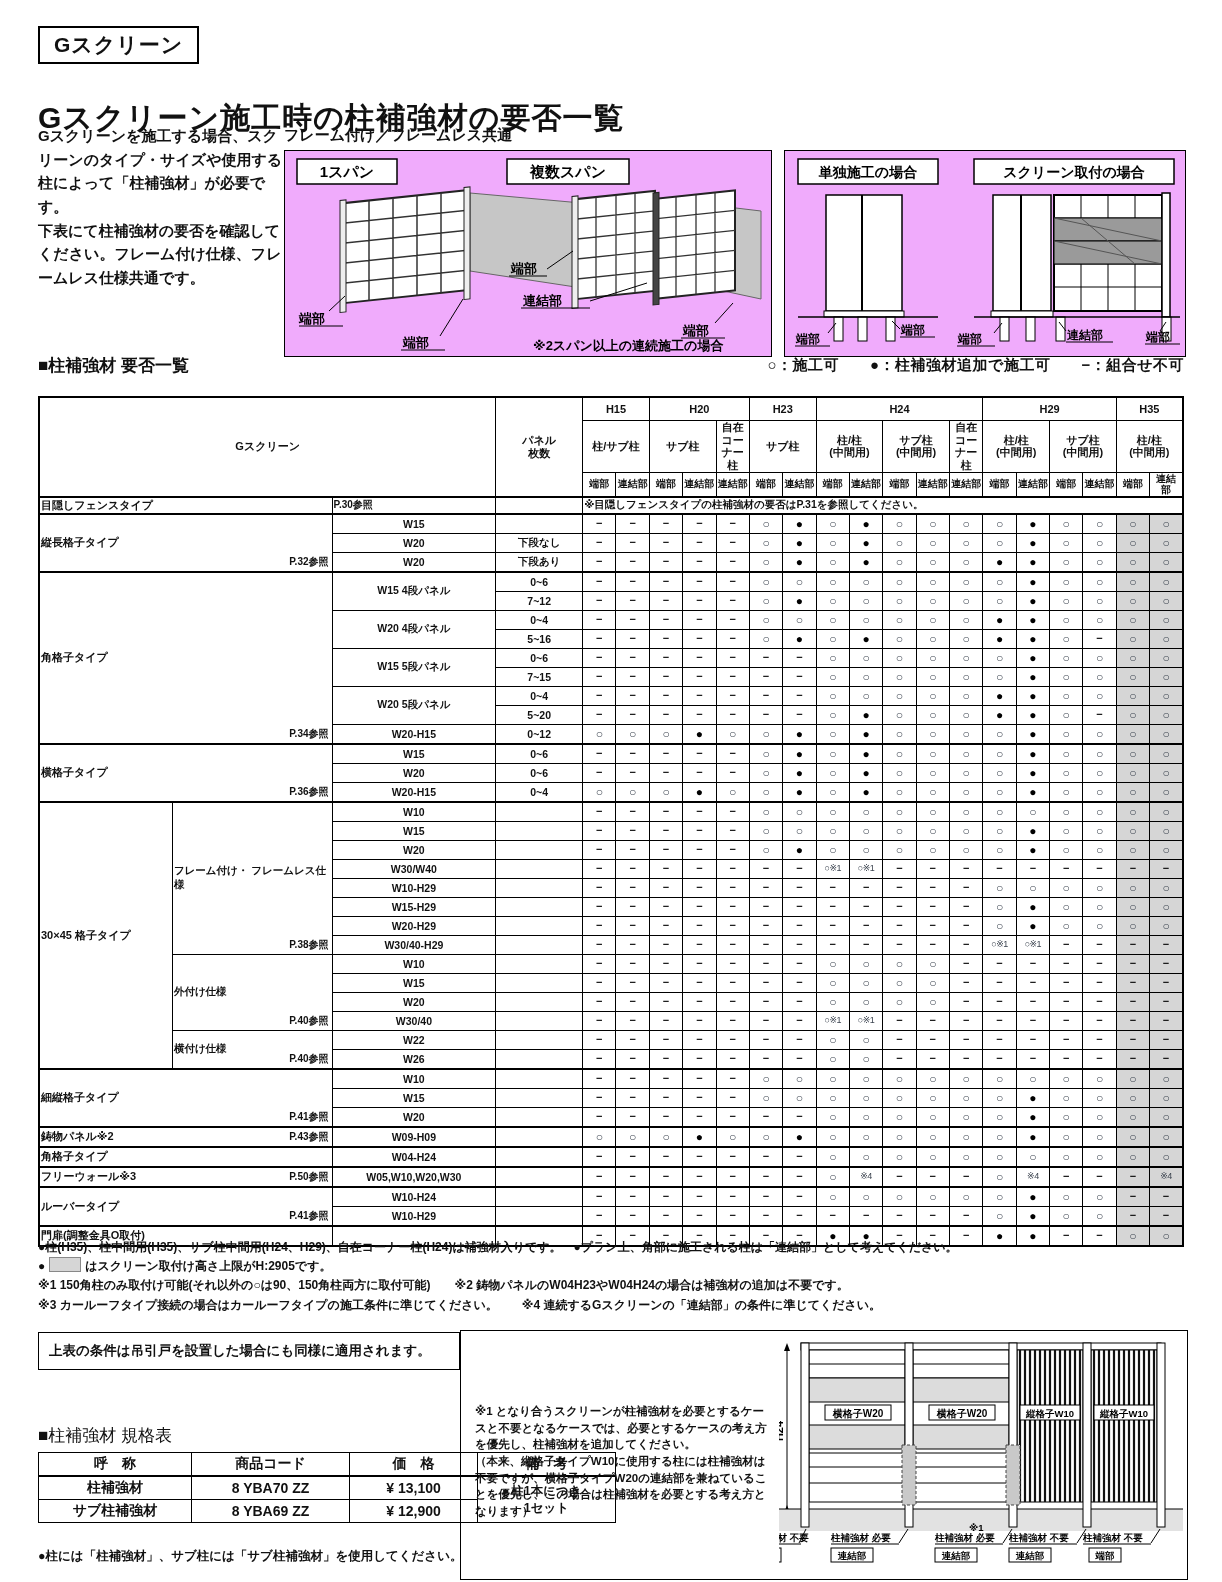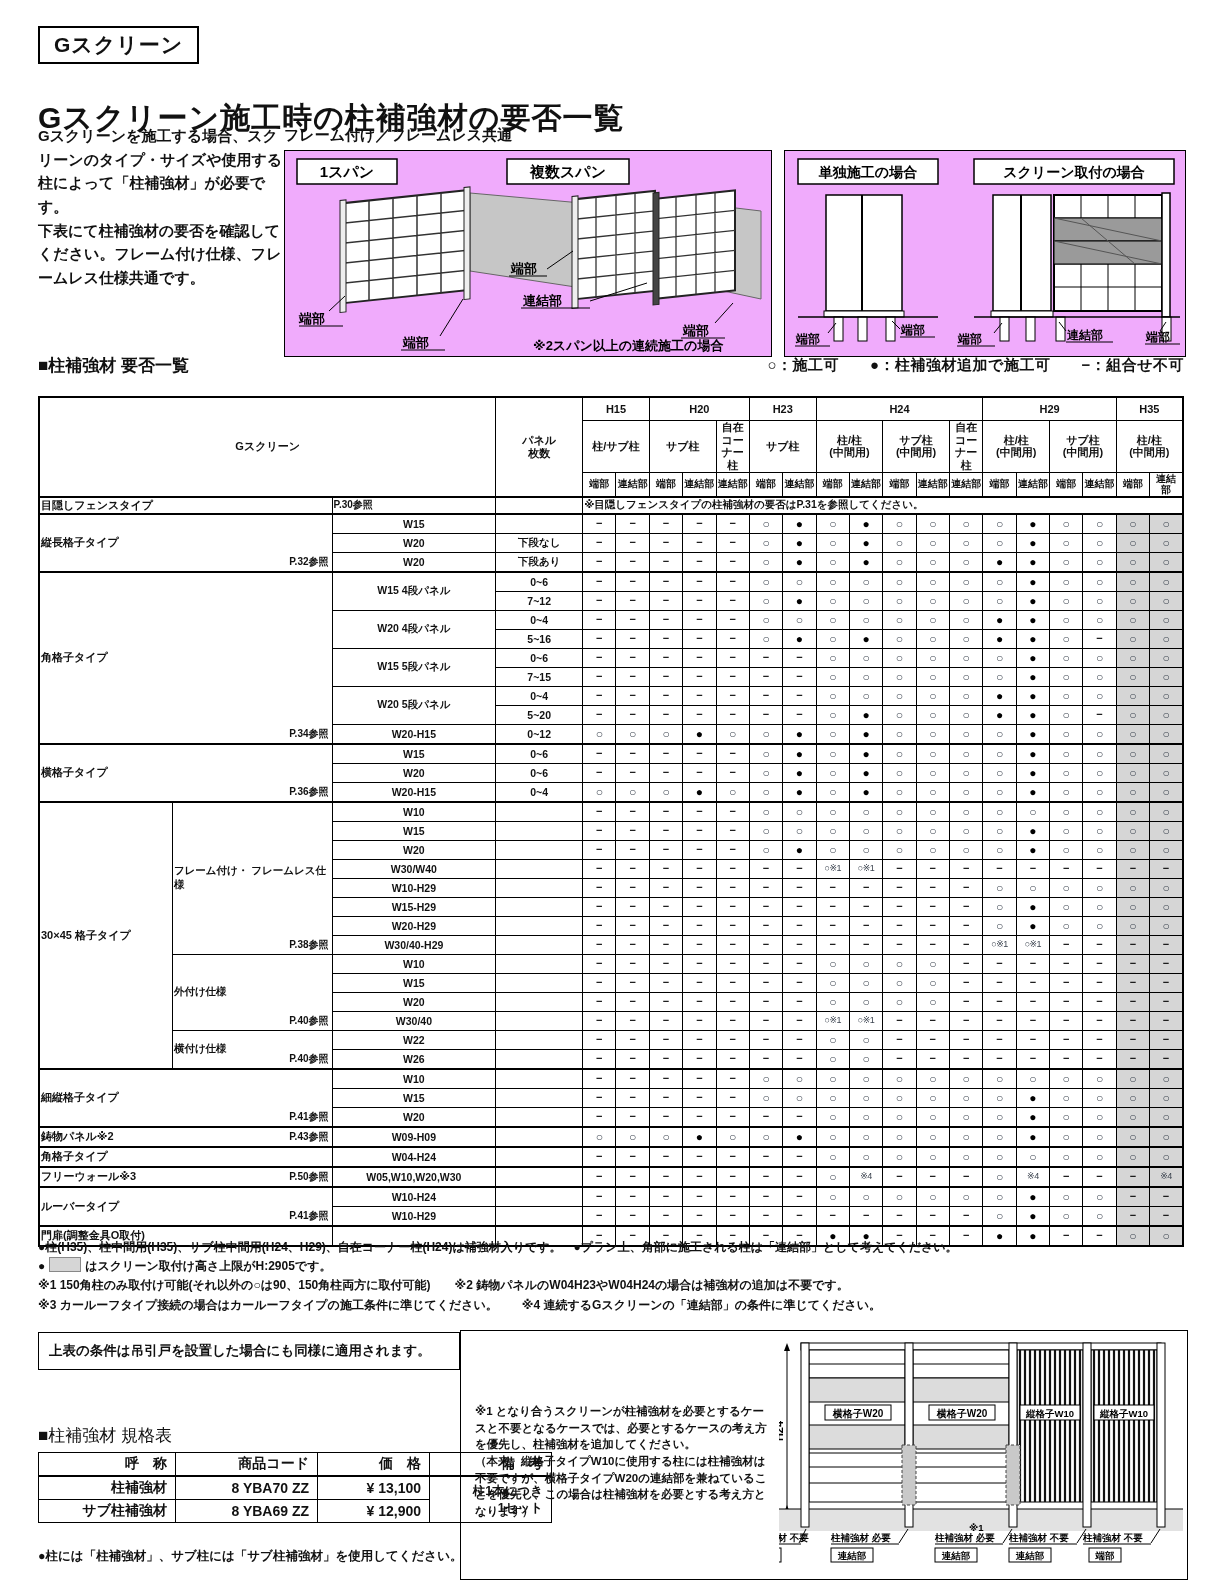--- a/index.html
+++ b/index.html
@@ -55,21 +55,21 @@
   
   #footnotes{position:absolute;left:38px;top:1238px;width:1150px;font-size:12px;font-weight:600;line-height:1.6;}
   .swatch{display:inline-block;width:30px;height:13px;background:#d6d6d6;border:1px solid #888;
     vertical-align:-2px;margin:0 4px;}
 
   
   .hang-box{position:absolute;left:38px;top:1332px;width:400px;border:1.5px solid #000;
     padding:9px 10px;font-size:13.5px;font-weight:bold;}
   .spec-title{position:absolute;left:38px;top:1424px;font-size:17px;font-weight:normal;text-align:right;}
   #spec{position:absolute;left:38px;top:1452px;border-collapse:collapse;}
-  #spec th,#spec td{border:1.5px solid #000;font-size:14px;padding:2px 8px;text-align:right;}
+  #spec th,#spec td{border:1.5px solid #000;font-size:14px;padding:2px 16px;text-align:center;}
   #spec th{font-weight:bold;border-bottom:2px solid #000;}
   #spec td.b{font-weight:bold;}
   #spec td.remark{font-size:12.5px;font-weight:bold;white-space:pre-line;line-height:1.3;}
   .spec-note{position:absolute;left:38px;top:1548px;font-size:12.5px;font-weight:bold;}
 
   #example-box{position:absolute;left:460px;top:1330px;width:726px;height:248px;border:1.5px solid #000;}
   .ex-title{position:absolute;left:22px;top:12px;width:236px;border:2px solid #000;text-align:center;
     font-size:16px;font-weight:bold;padding:4px 0;line-height:1.3;}
   .ex-body{position:absolute;left:14px;top:72px;width:300px;font-size:11.5px;font-weight:600;
     line-height:1.45;white-space:pre-line;}

